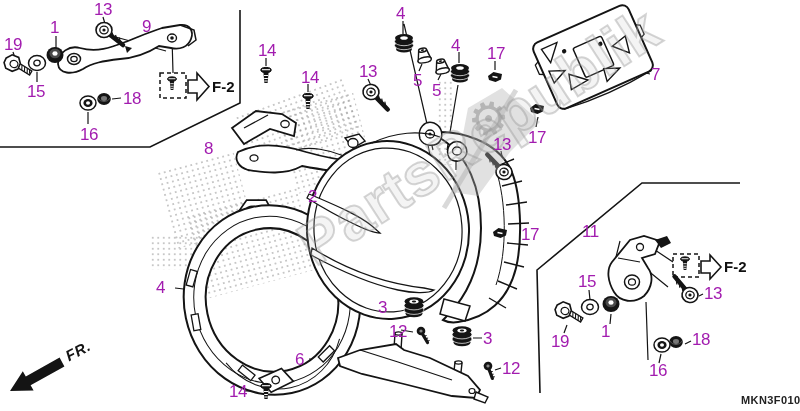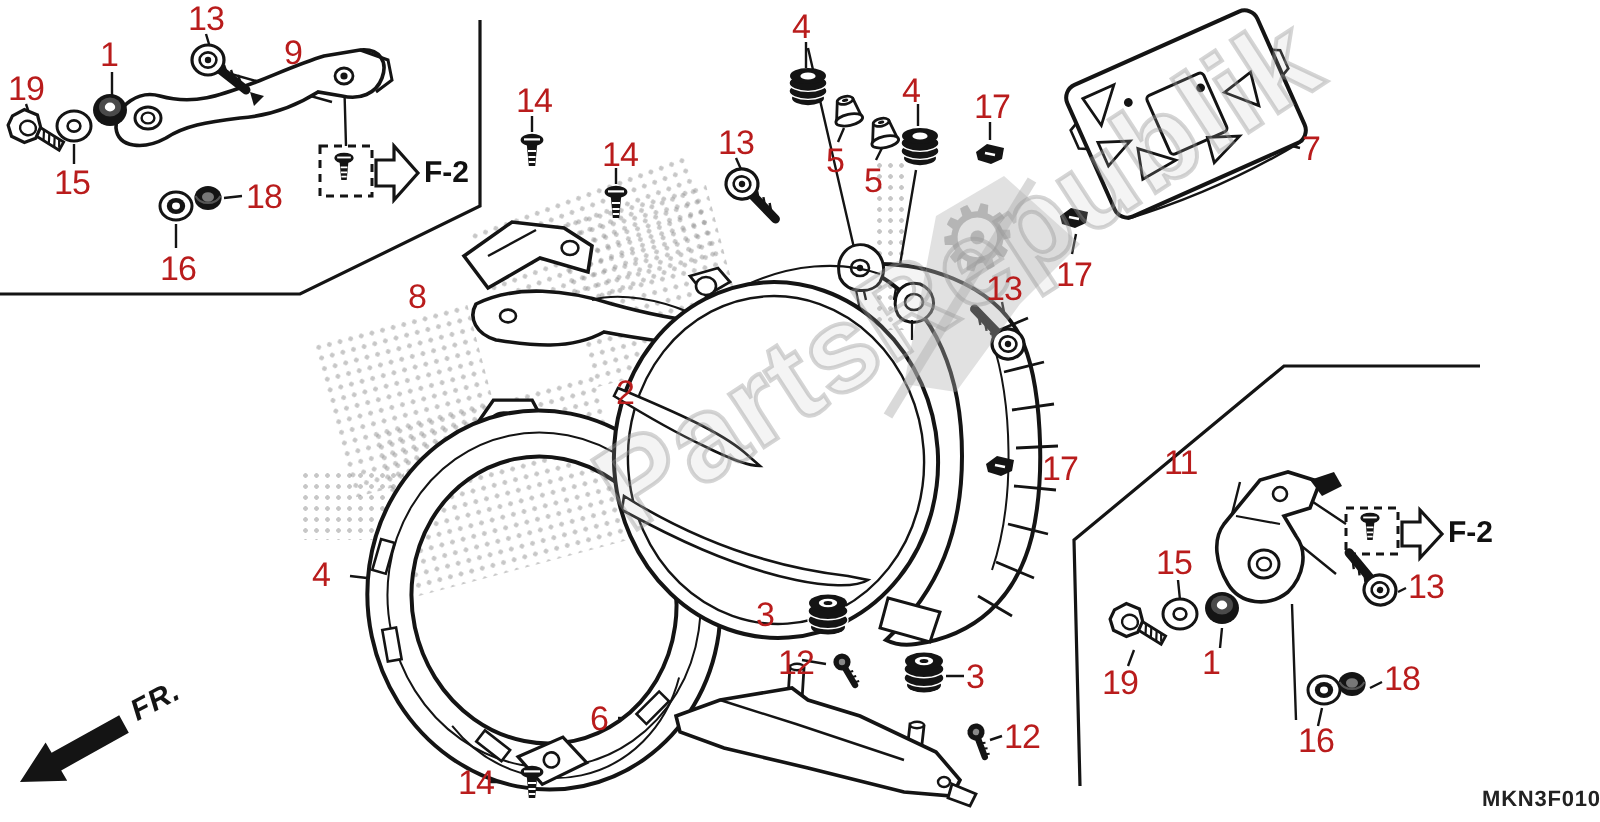--- a/index.html
+++ b/index.html
@@ -1,21 +1,21 @@
 <!DOCTYPE html>
 <html><head>
 <meta charset="utf-8">
 <style>
   html,body{margin:0;padding:0;background:#fff;}
   .stage{position:relative;width:800px;height:411px;background:#ffffff;overflow:hidden;
          font-family:"Liberation Sans",sans-serif;}
   .ht{position:absolute;background-image:radial-gradient(circle,#8f8f8f 1px,transparent 1.3px);
       background-size:5.5px 5.5px;opacity:.5;pointer-events:none;}
   svg.art{position:absolute;left:0;top:0;}
-  .co{position:absolute;font:500 17px/1 "Liberation Sans",sans-serif;color:#b91c1c;
+  .co{position:absolute;font:500 17px/1 "Liberation Sans",sans-serif;color:#a21caf;
       letter-spacing:-.5px;white-space:nowrap;}
   .f2{position:absolute;font:700 15px/1 "Liberation Sans",sans-serif;color:#111;}
   .code{position:absolute;left:741px;top:395px;font:700 11px/1 "Liberation Sans",sans-serif;
         color:#222;letter-spacing:.4px;}
   .fr{position:absolute;left:63px;top:350px;font:800 italic 15px/1 "Liberation Sans",sans-serif;
       color:#141414;transform:rotate(-28deg);transform-origin:0 0;letter-spacing:.5px;}
   .wm-text{position:absolute;left:288px;top:225px;transform:rotate(-33deg);transform-origin:0 0;
       font:800 60px/1 "Liberation Sans",sans-serif;color:rgba(195,195,195,.18);
       -webkit-text-stroke:2px rgba(150,150,150,.40);letter-spacing:1px;pointer-events:none;
       white-space:nowrap;}

